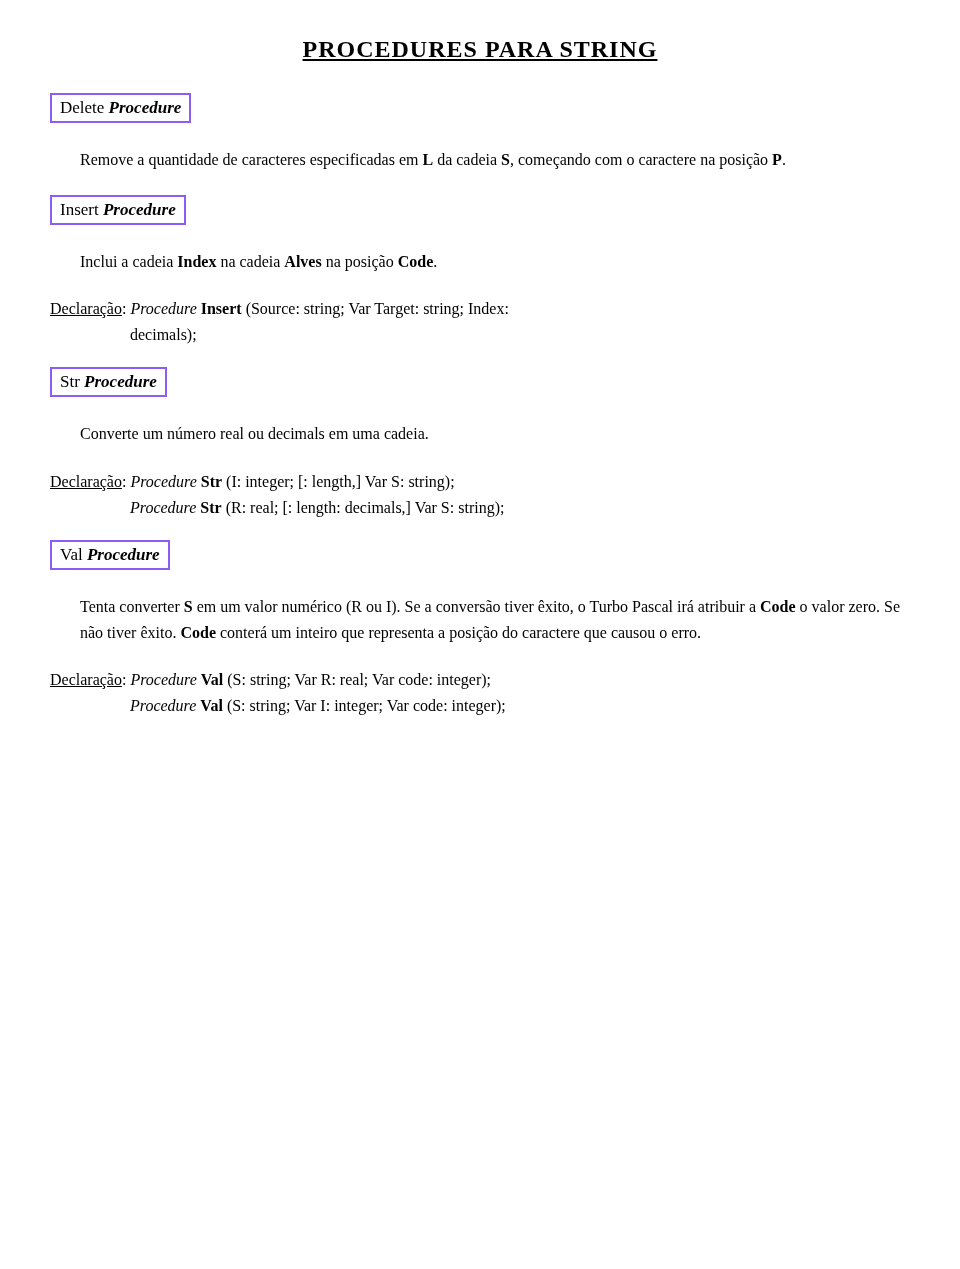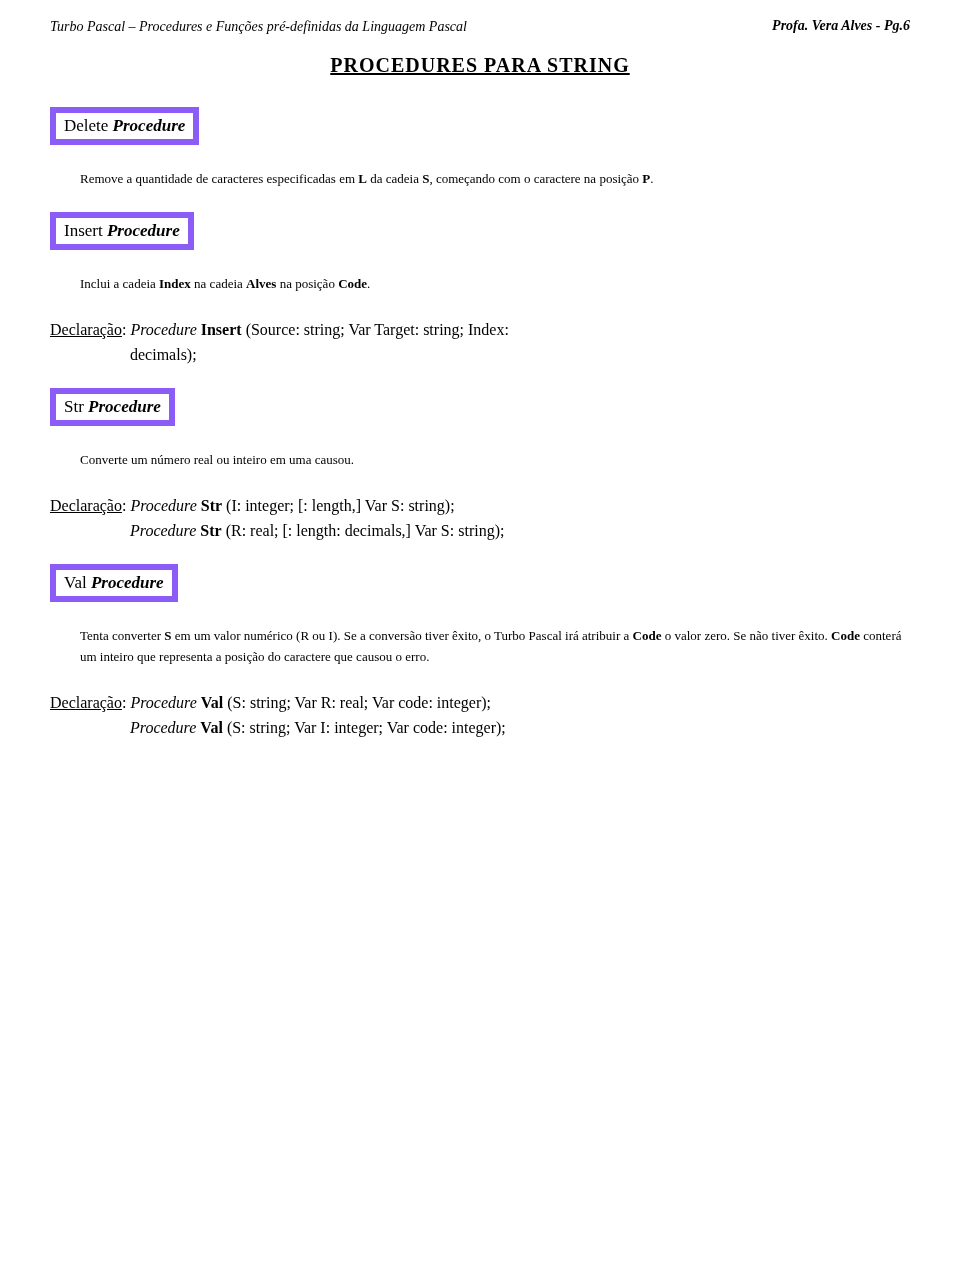--- a/index.html
+++ b/index.html
@@ -44,49 +44,49 @@
     .header-right {
       font-size: 14px;
       font-weight: bold;
       font-style: italic;
       color: #000;
       text-align: right;
     }
 
     .page-title {
       text-align: center;
-      font-size: 20px;
+      font-size: 24px;
       font-weight: bold;
       text-decoration: underline;
       margin: 18px 0 30px 0;
       letter-spacing: 1px;
     }
 
     .procedure-heading {
       display: inline-block;
-      border: 6px solid #8b5cf6;
+      border: 2px solid #8b5cf6;
       padding: 3px 8px;
       font-size: 17px;
       font-weight: bold;
       font-style: italic;
       margin-bottom: 14px;
     }
 
     .procedure-heading .normal-weight {
       font-weight: normal;
       font-style: normal;
     }
 
     .section {
       margin-bottom: 22px;
     }
 
     .section-body {
       margin: 10px 0 10px 30px;
-      font-size: 13px;
+      font-size: 16px;
       line-height: 1.6;
     }
 
     .declaration {
       font-size: 16px;
       line-height: 1.6;
       margin-bottom: 20px;
       margin-left: 0;
     }
 
@@ -104,24 +104,20 @@
 
     .underline {
       text-decoration: underline;
     }
   </style>
 </head>
 <body>
 
 <div class="page">
 
-  <div class="header">
-    <div class="header-left">Turbo Pascal – Procedures e Funções pré-definidas da Linguagem Pascal</div>
-    <div class="header-right">Profa. Vera Alves  -  Pg.6</div>
-  </div>
 
   <div class="page-title">PROCEDURES PARA STRING</div>
 
   <div class="section">
     <div class="procedure-heading">
       <span class="normal-weight">Delete </span><span class="italic">Procedure</span>
     </div>
     <div class="section-body">
       Remove a quantidade de caracteres especificadas em <span class="bold">L</span> da cadeia <span class="bold">S</span>, começando com o caractere na posição <span class="bold">P</span>.
     </div>
@@ -139,21 +135,21 @@
 
   <div class="declaration">
     <span class="underline">Declaração</span>: <span class="italic">Procedure</span> <span class="bold">Insert</span> (Source: string; Var Target: string; Index:
     <div class="declaration-indent">decimals);</div>
   </div>
 
   <div class="section">
     <div class="procedure-heading">
       <span class="normal-weight">Str </span><span class="italic">Procedure</span>
     </div>
-    <div class="section-body">Converte um número real ou inteiro em uma causou.</div>
+    <div class="section-body">Converte um número real ou decimals em uma cadeia.</div>
   </div>
 
   <div class="declaration">
     <span class="underline">Declaração</span>: <span class="italic">Procedure</span> <span class="bold">Str</span> (I: integer; [: length,] Var S: string);
     <div class="declaration-indent"><span class="italic">Procedure</span> <span class="bold">Str</span> (R: real; [: length: decimals,] Var S: string);</div>
   </div>
 
   <div class="section">
     <div class="procedure-heading">
       <span class="normal-weight">Val </span><span class="italic">Procedure</span>

